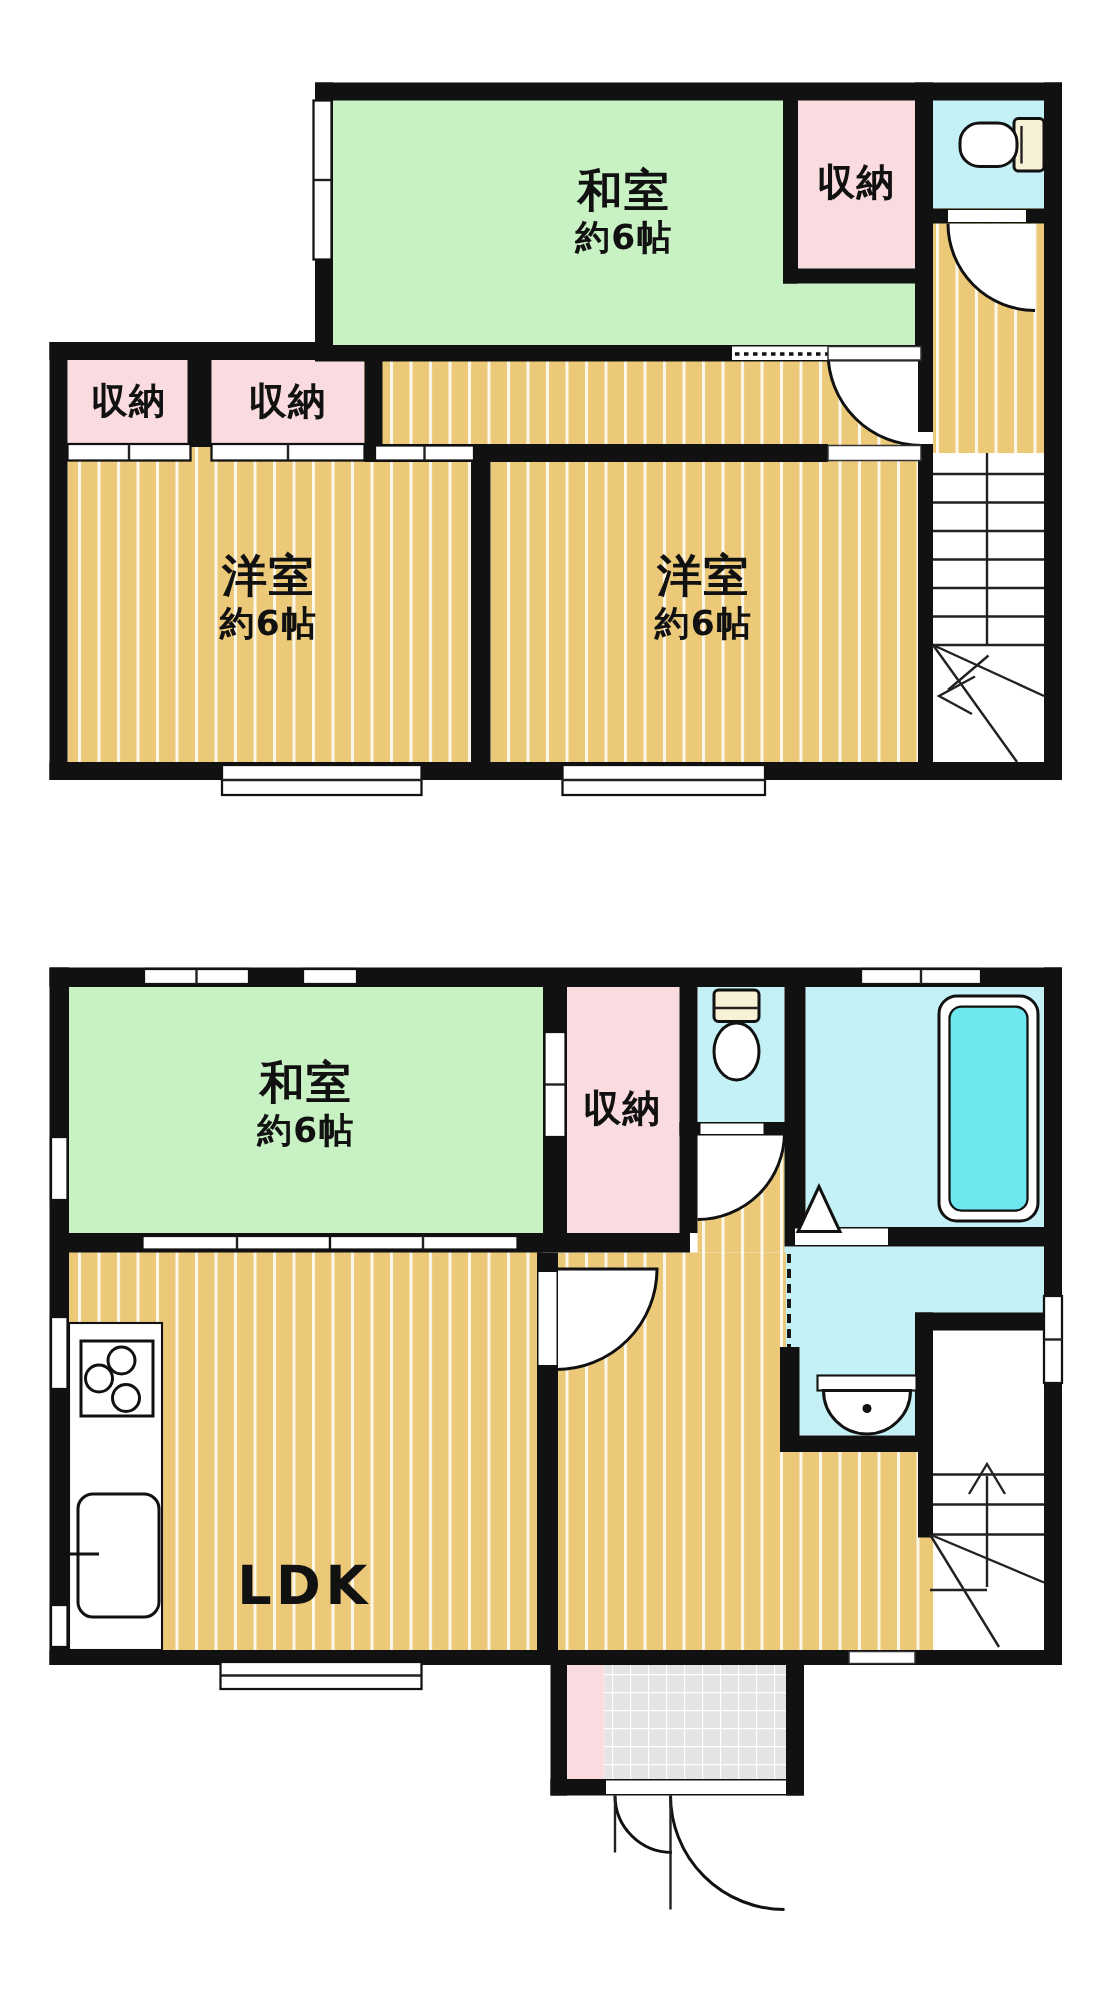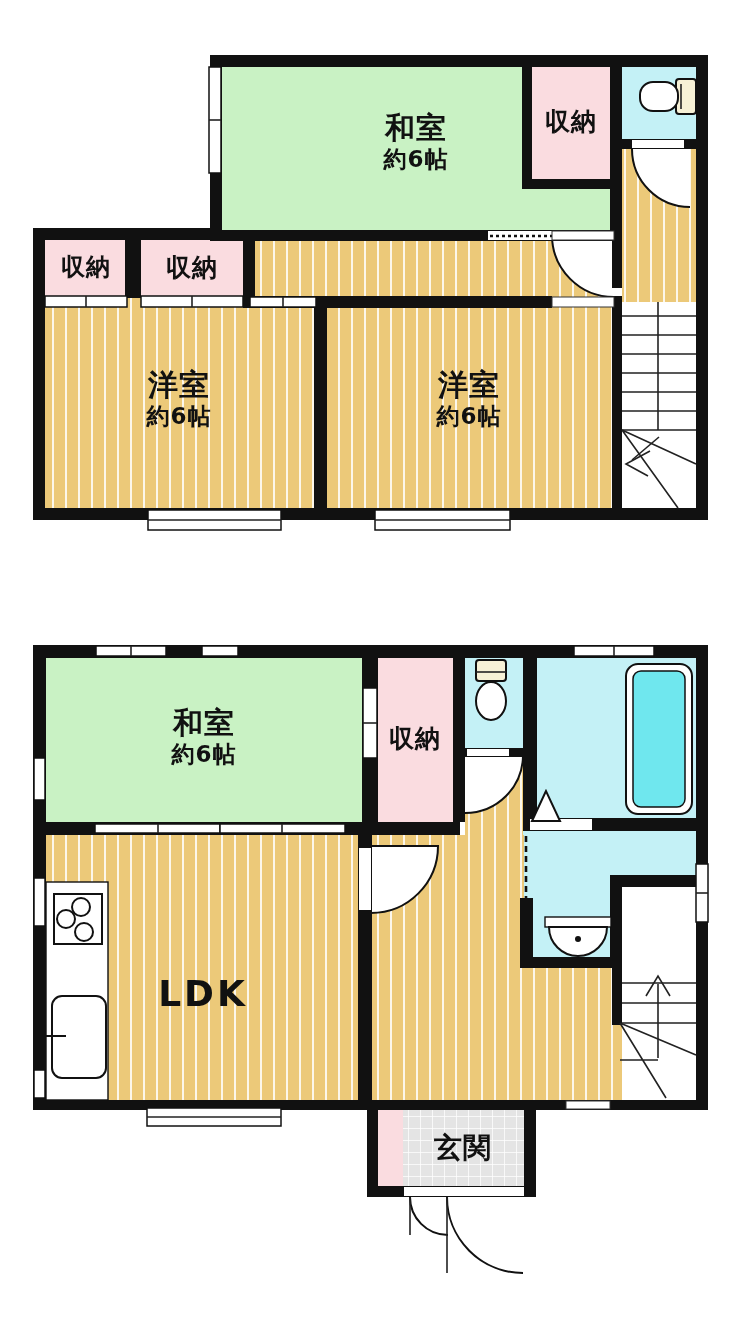--- a/index.html
+++ b/index.html
@@ -250,15 +250,14 @@
   <div class="lbl" style="left:349px;top:367px;width:240px;">
     <div class="s30">洋室</div>
     <div class="s26">約6帖</div>
   </div>
 
   <div class="lbl" style="left:84px;top:705px;width:240px;">
     <div class="s30">和室</div>
     <div class="s26">約6帖</div>
   </div>
   <div class="lbl s25" style="left:370px;top:724px;width:90px;">収納</div>
-  <div class="lbl s36" style="left:103px;top:972px;width:200px;">LDK</div>
-  <div class="lbl s28" style="left:393px;top:1131px;width:140px;">玄関</div>
+  <div class="lbl s36" style="left:103px;top:1036px;width:200px;">LDK</div>
 </div>
 
 </body></html>

